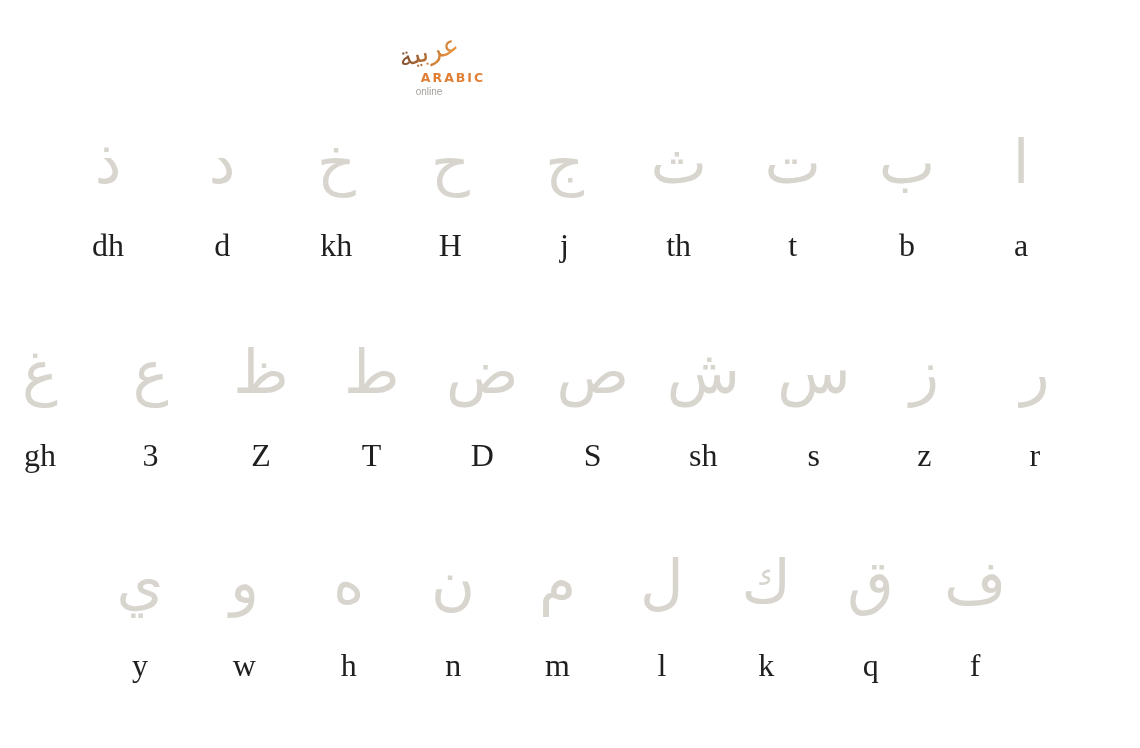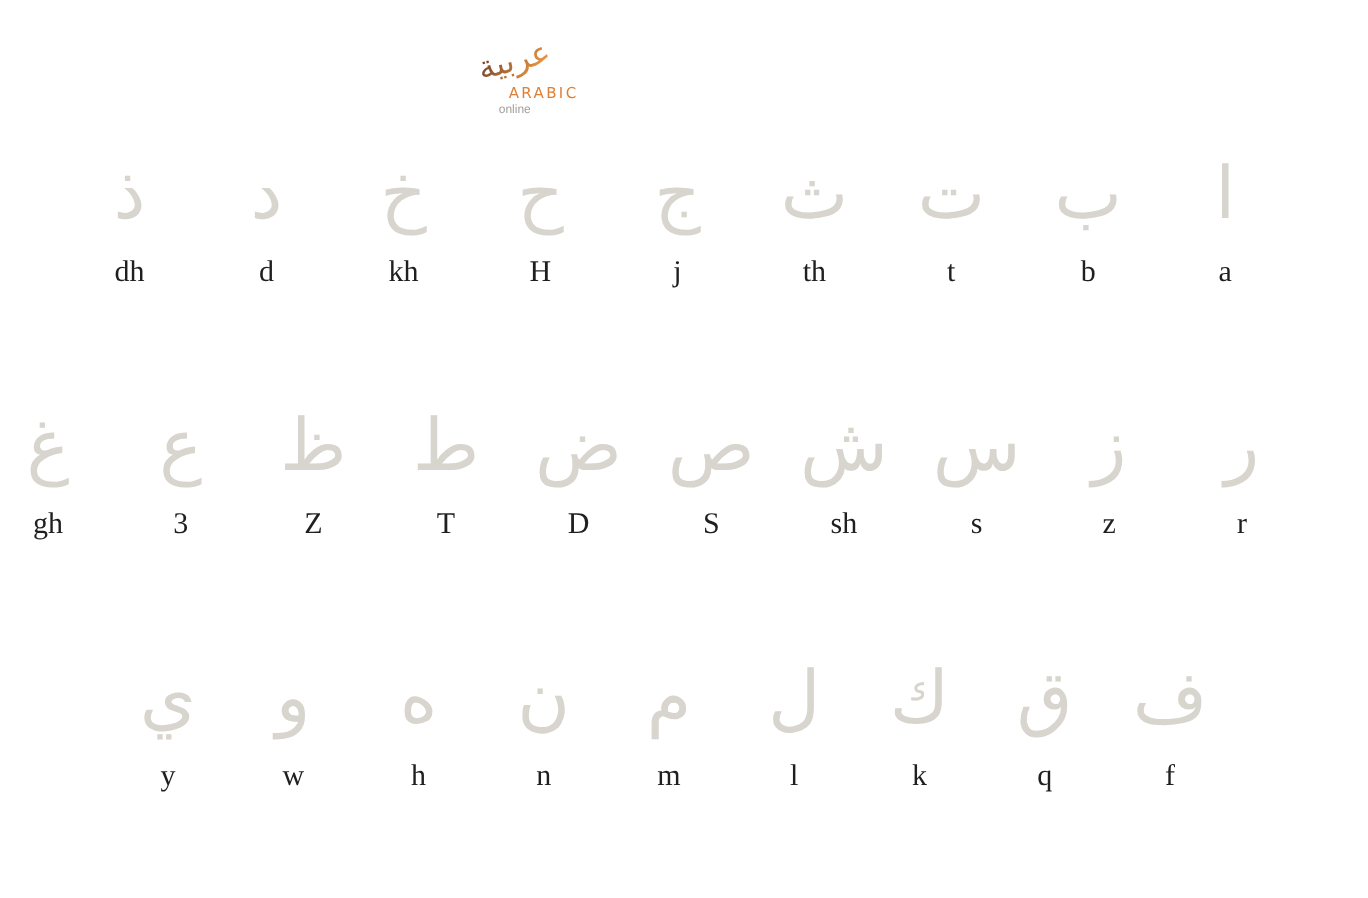--- a/index.html
+++ b/index.html
@@ -31,21 +31,21 @@
   .logo-mark{
     font-family:"DejaVu Sans",sans-serif;
     font-size:27px;line-height:1.25;
     transform:rotate(-14deg);
     background:linear-gradient(135deg,#7a4a2e 20%,#e8923f 80%);
     -webkit-background-clip:text;background-clip:text;
     -webkit-text-fill-color:transparent;color:#a8653a;
   }
   .logo-brand{
     font-family:"DejaVu Sans",sans-serif;
-    font-size:12.5px;font-weight:normal;letter-spacing:2px;
+    font-size:12.5px;font-weight:bold;letter-spacing:2px;
     color:var(--brand-orange);margin-top:2px;margin-left:48px;
   }
   .logo-online{
     font-family:Liberation Sans, sans-serif;
     font-size:10px;color:var(--online-gray);margin-top:1px;
   }
   .site-url{
     font-size:28px;letter-spacing:0.5px;
     color:var(--url-orange);
   }
@@ -62,21 +62,22 @@
   .letter-cell{
     width:70px;display:flex;flex-direction:column;align-items:center;
   }
   .glyph{
     height:100px;width:100%;
     display:flex;align-items:center;justify-content:center;
     font-family:"DejaVu Sans",sans-serif;
     font-size:60px;color:var(--letter-gray);
   }
   .translit{
-    font-size:25px;line-height:1.2;
+    margin-top:14px;
+    font-size:32px;line-height:1.2;
     color:var(--translit-dark);
   }
 </style>
 </head>
 <body>
 
 <div class="page">
 
   <header class="brand">
     <div class="logo">

